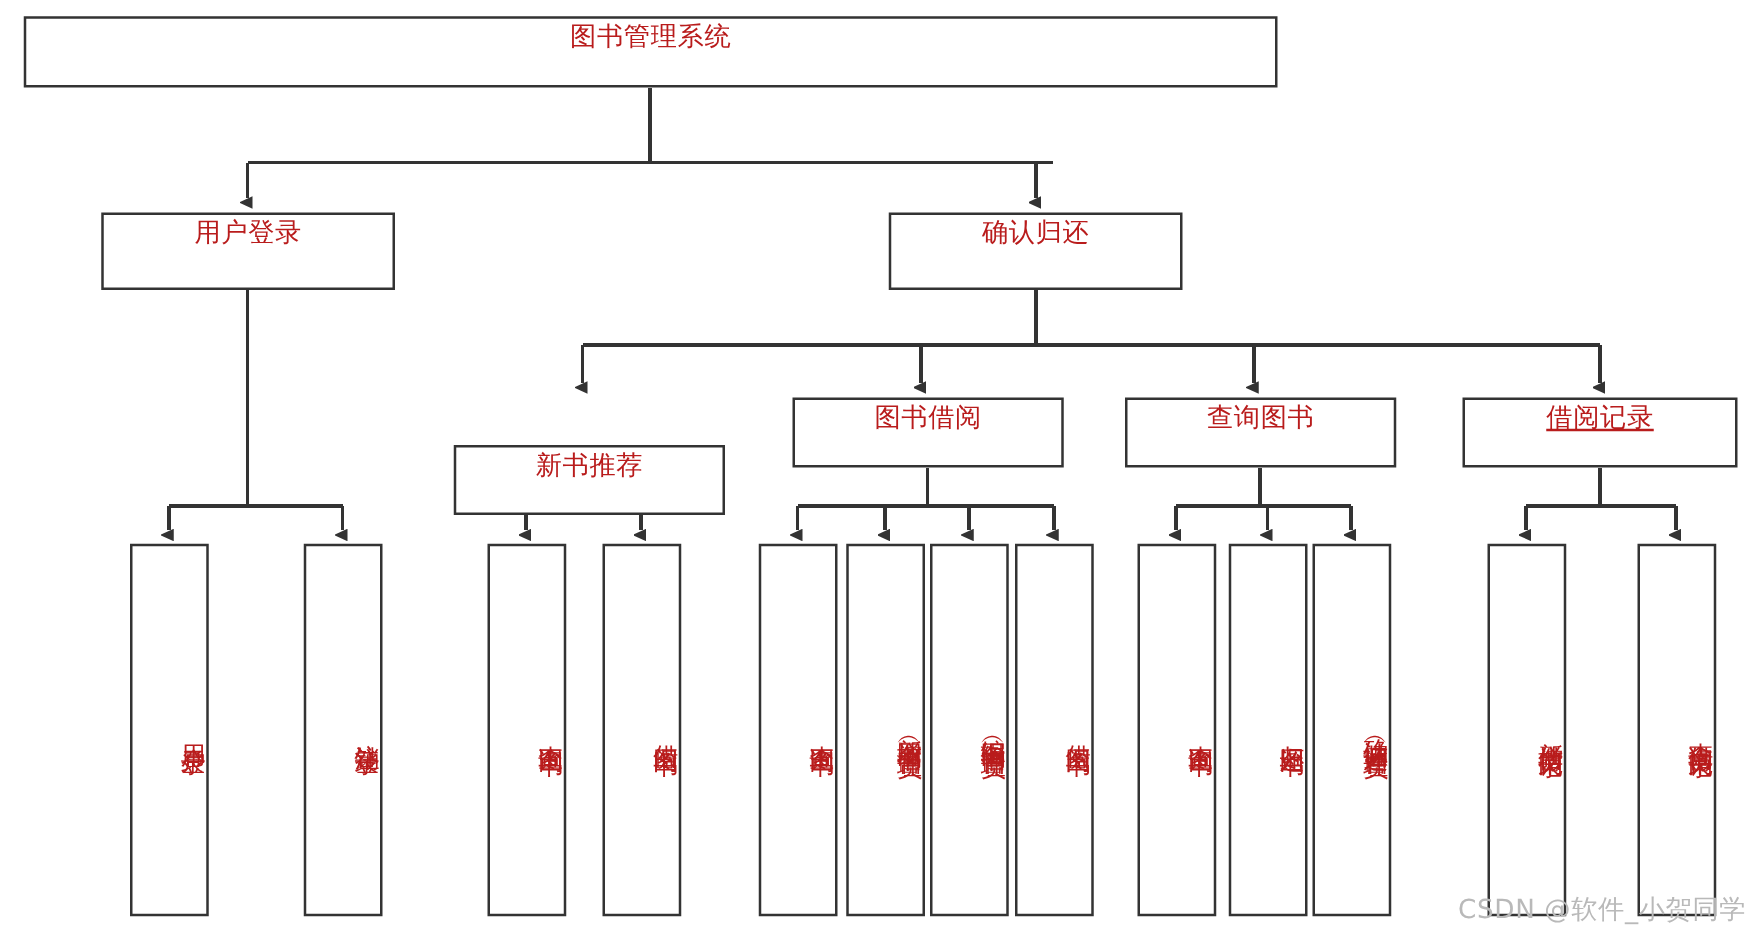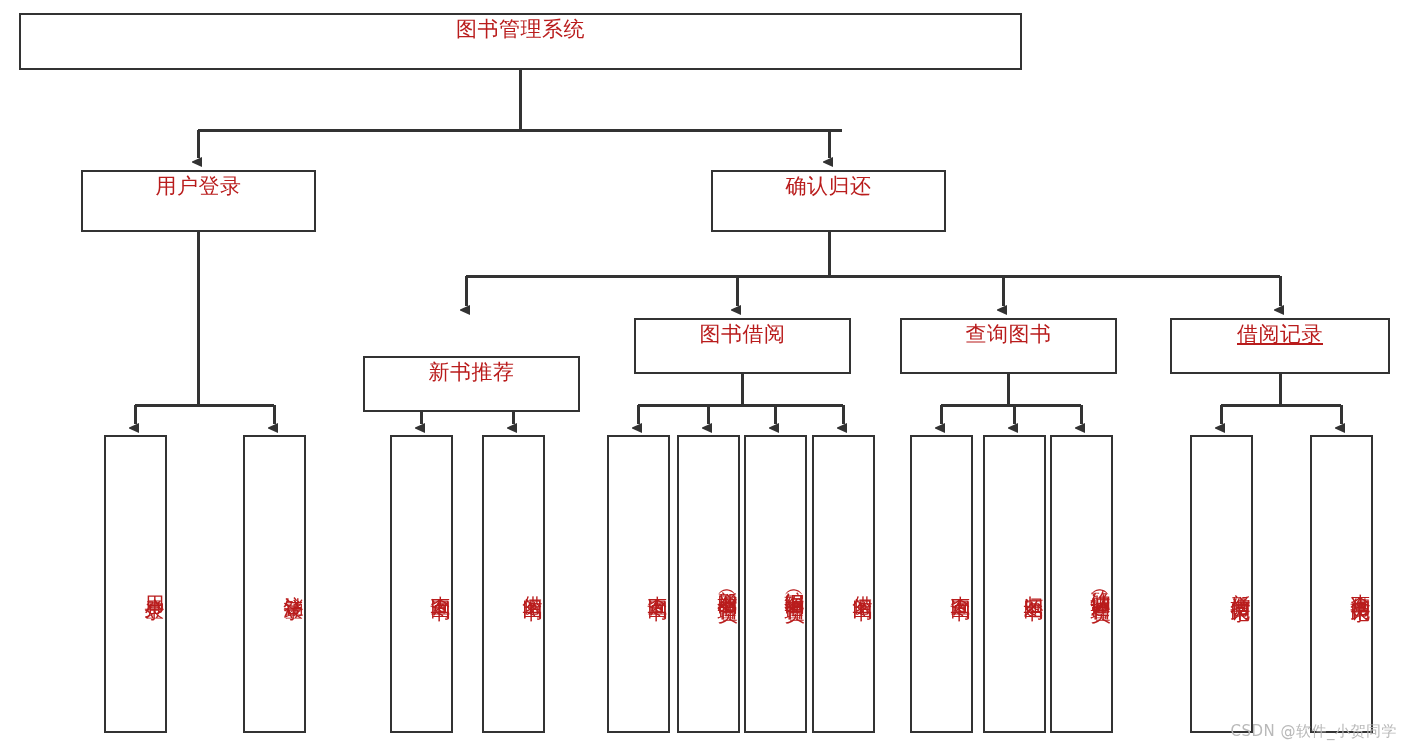--- a/index.html
+++ b/index.html
@@ -47,21 +47,21 @@
   }
   .node.vert .vlabel {
     writing-mode: vertical-rl;
     text-orientation: upright;
     white-space: nowrap;
   }
   .watermark {
     position: absolute;
     right: 8px;
     bottom: 6px;
-    font-size: 15px;
+    font-size: 21px;
     color: #b9b9b9;
     letter-spacing: 0.5px;
     white-space: nowrap;
   }
 </style>
 </head>
 <body>
 
 <div id="canvas">
 

